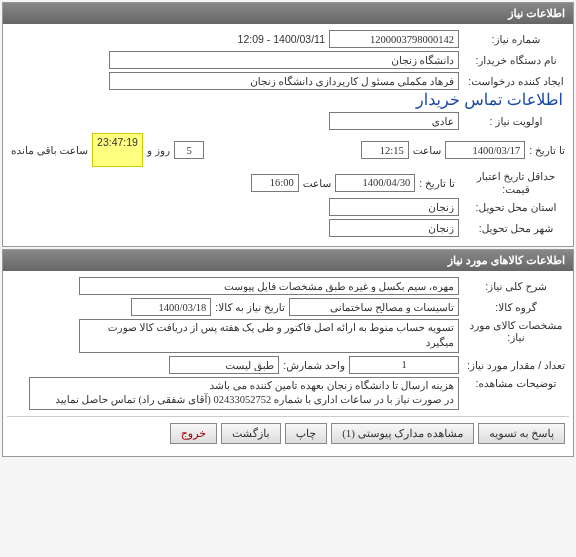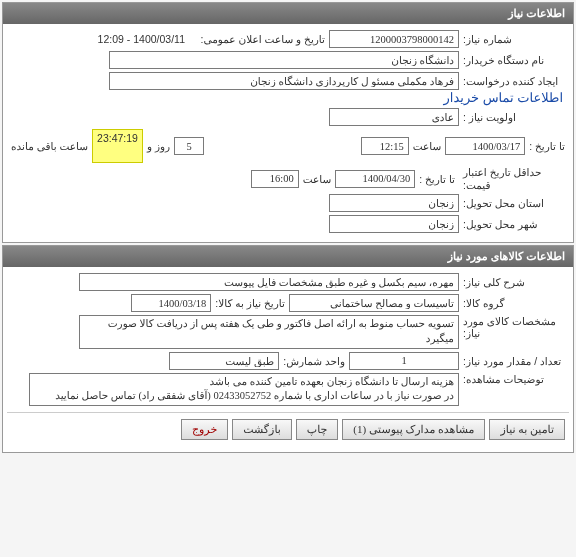--- a/index.html
+++ b/index.html
@@ -27,21 +27,21 @@
     padding: 6px 4px;
   }
   .row {
     display: flex;
     align-items: center;
     margin-bottom: 3px;
     flex-wrap: wrap;
   }
   .label {
     width: 110px;
-    text-align: left;
+    text-align: center;
     padding-left: 4px;
     color: #333;
     font-size: 10.5px;
     flex-shrink: 0;
   }
   .label-sm {
     width: auto;
     padding: 0 4px;
     text-align: right;
     color: #333;
@@ -69,21 +69,21 @@
     width: 380px;
     line-height: 1.4;
   }
   .static-val {
     padding: 1px 4px;
     font-size: 10.5px;
   }
   .link {
     color: #1a4ba8;
     cursor: pointer;
-    font-size: 13px;
+    font-size: 16px;
     padding-right: 6px;
   }
   .highlight {
     background: #ffff80;
     border: 1px solid #cccc00;
     padding: 1px 4px;
     font-size: 10.5px;
     display: inline-block;
     height: 34px;
     line-height: 14px;
@@ -110,21 +110,20 @@
 </head>
 <body>
 
 <div class="panel">
   <div class="panel-header">اطلاعات نیاز</div>
   <div class="panel-body">
 
     <div class="row">
       <span class="label">شماره نیاز:</span>
       <input type="text" class="text-field field-med" readonly="" value="1200003798000142" style="">
-      <span class="label-sm" style="width:140px">تاریخ و ساعت اعلان عمومی:</span>
       <span class="static-val">1400/03/11 - 12:09</span>
     </div>
 
     <div class="row">
       <span class="label">نام دستگاه خریدار:</span>
       <input type="text" class="text-field field-xlong" readonly="" value="دانشگاه زنجان" style="">
     </div>
 
     <div class="row">
       <span class="label">ایجاد کننده درخواست:</span>
@@ -198,21 +197,21 @@
       <input type="text" class="text-field" style="width: 110px;" readonly="" value="طبق لیست">
     </div>
 
     <div class="row" style="align-items:flex-start">
       <span class="label">توضیحات مشاهده:</span>
       <textarea class="text-field" rows="2" style="width: 430px;" readonly="">هزینه ارسال تا دانشگاه زنجان بعهده تامین کننده می باشد
 در صورت نیاز با در ساعات اداری با شماره 02433052752 (آقای شفقی راد) تماس حاصل نمایید</textarea>
     </div>
 
     <div class="btn-row">
-      <button>تامین به نیاز</button>
+      <button>پاسخ به تسویه</button>
       <button>مشاهده مدارک پیوستی  (1)</button>
       <button>چاپ</button>
       <button>بازگشت</button>
       <button class="exit">خروج</button>
     </div>
 
   </div>
 </div>
 
 </body></html>

